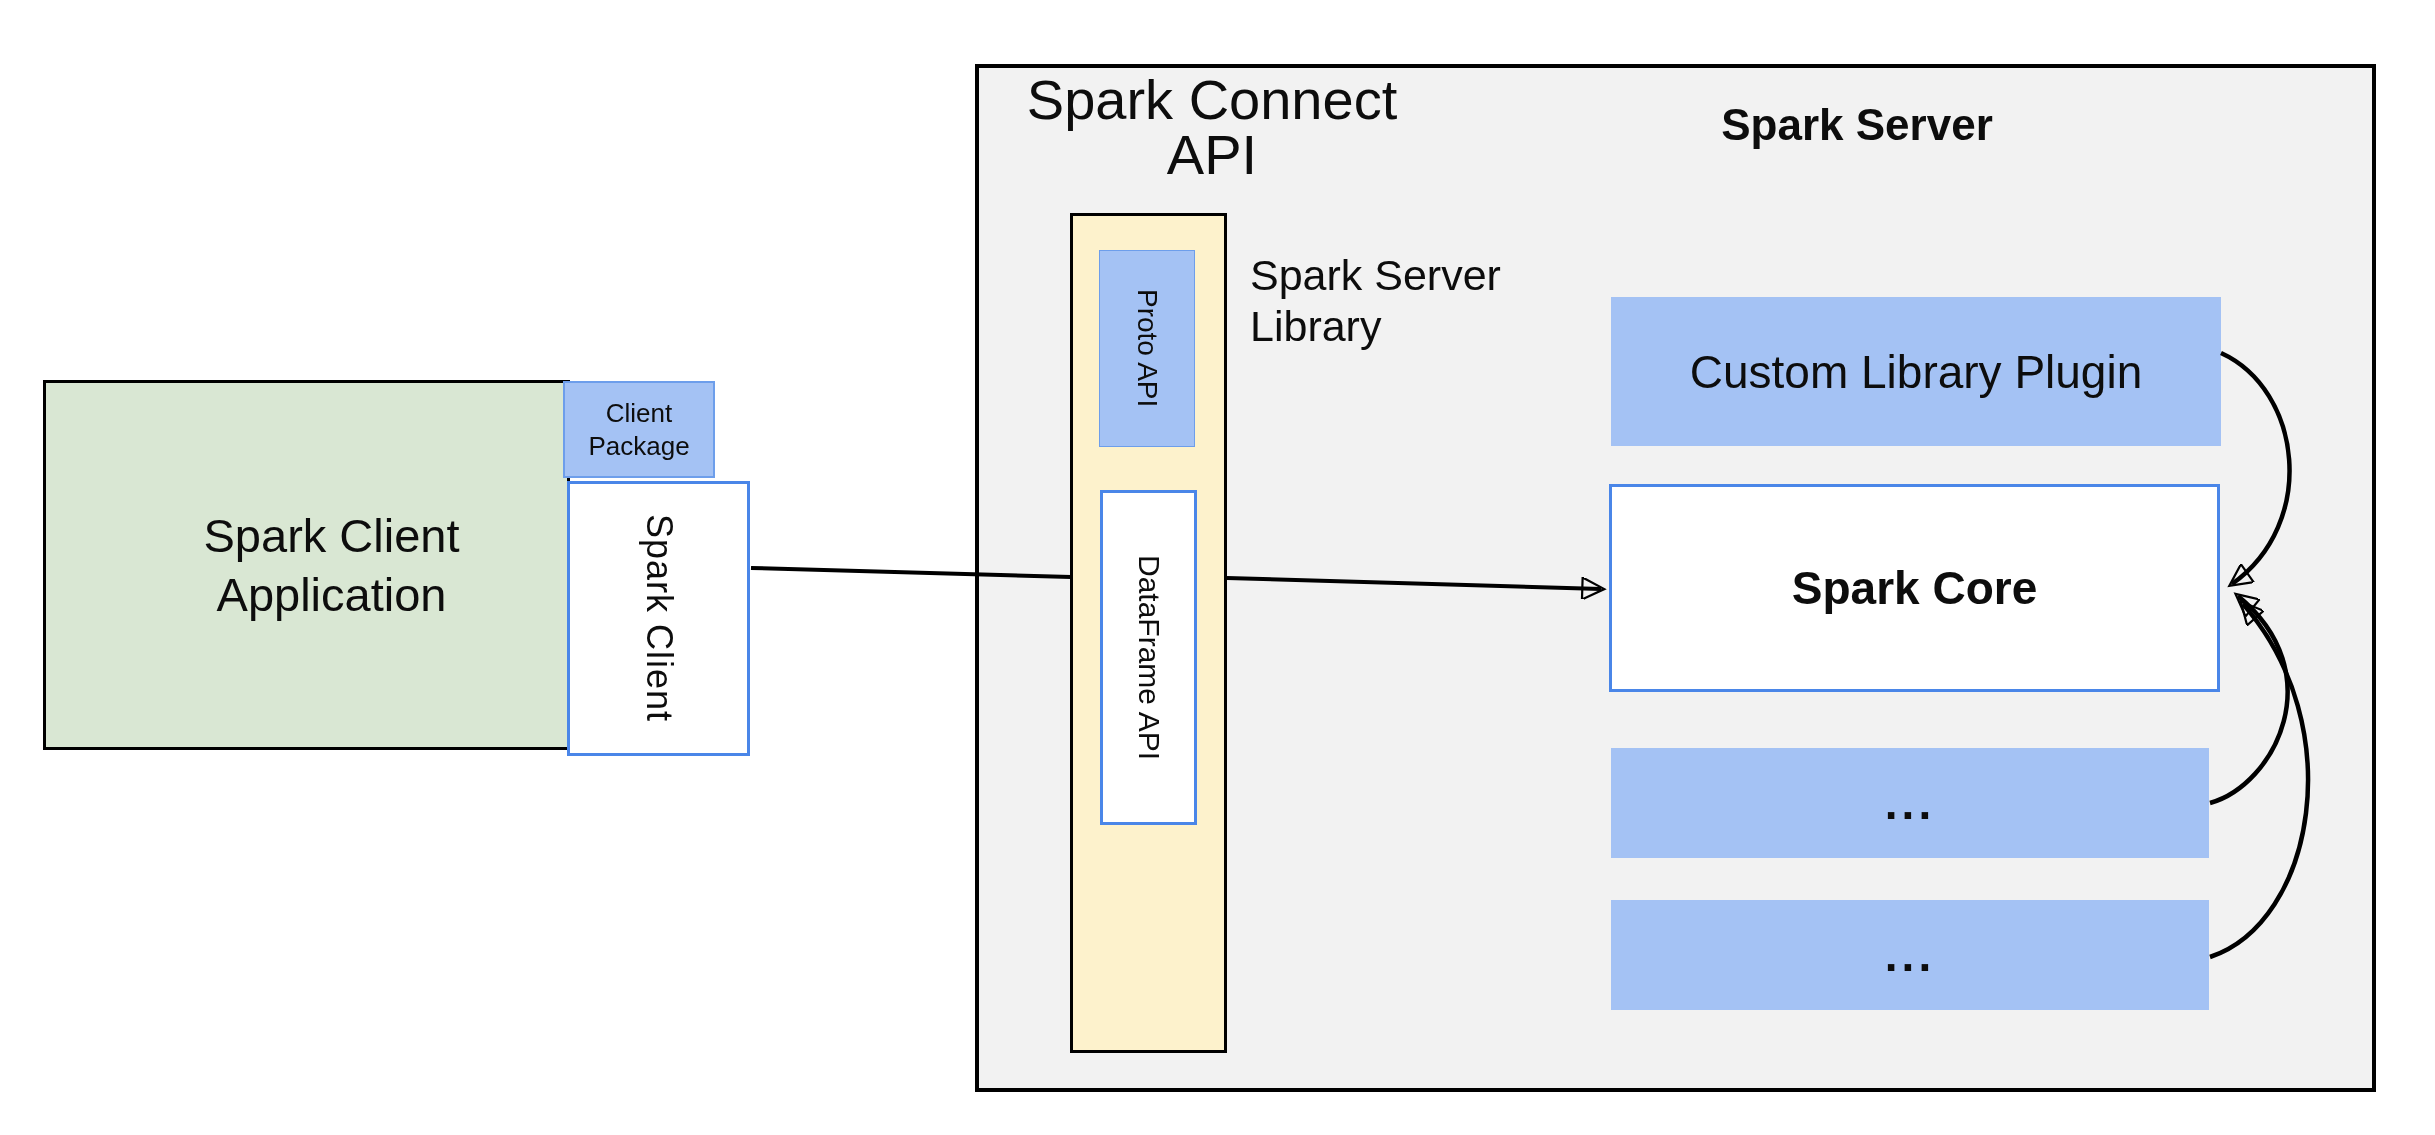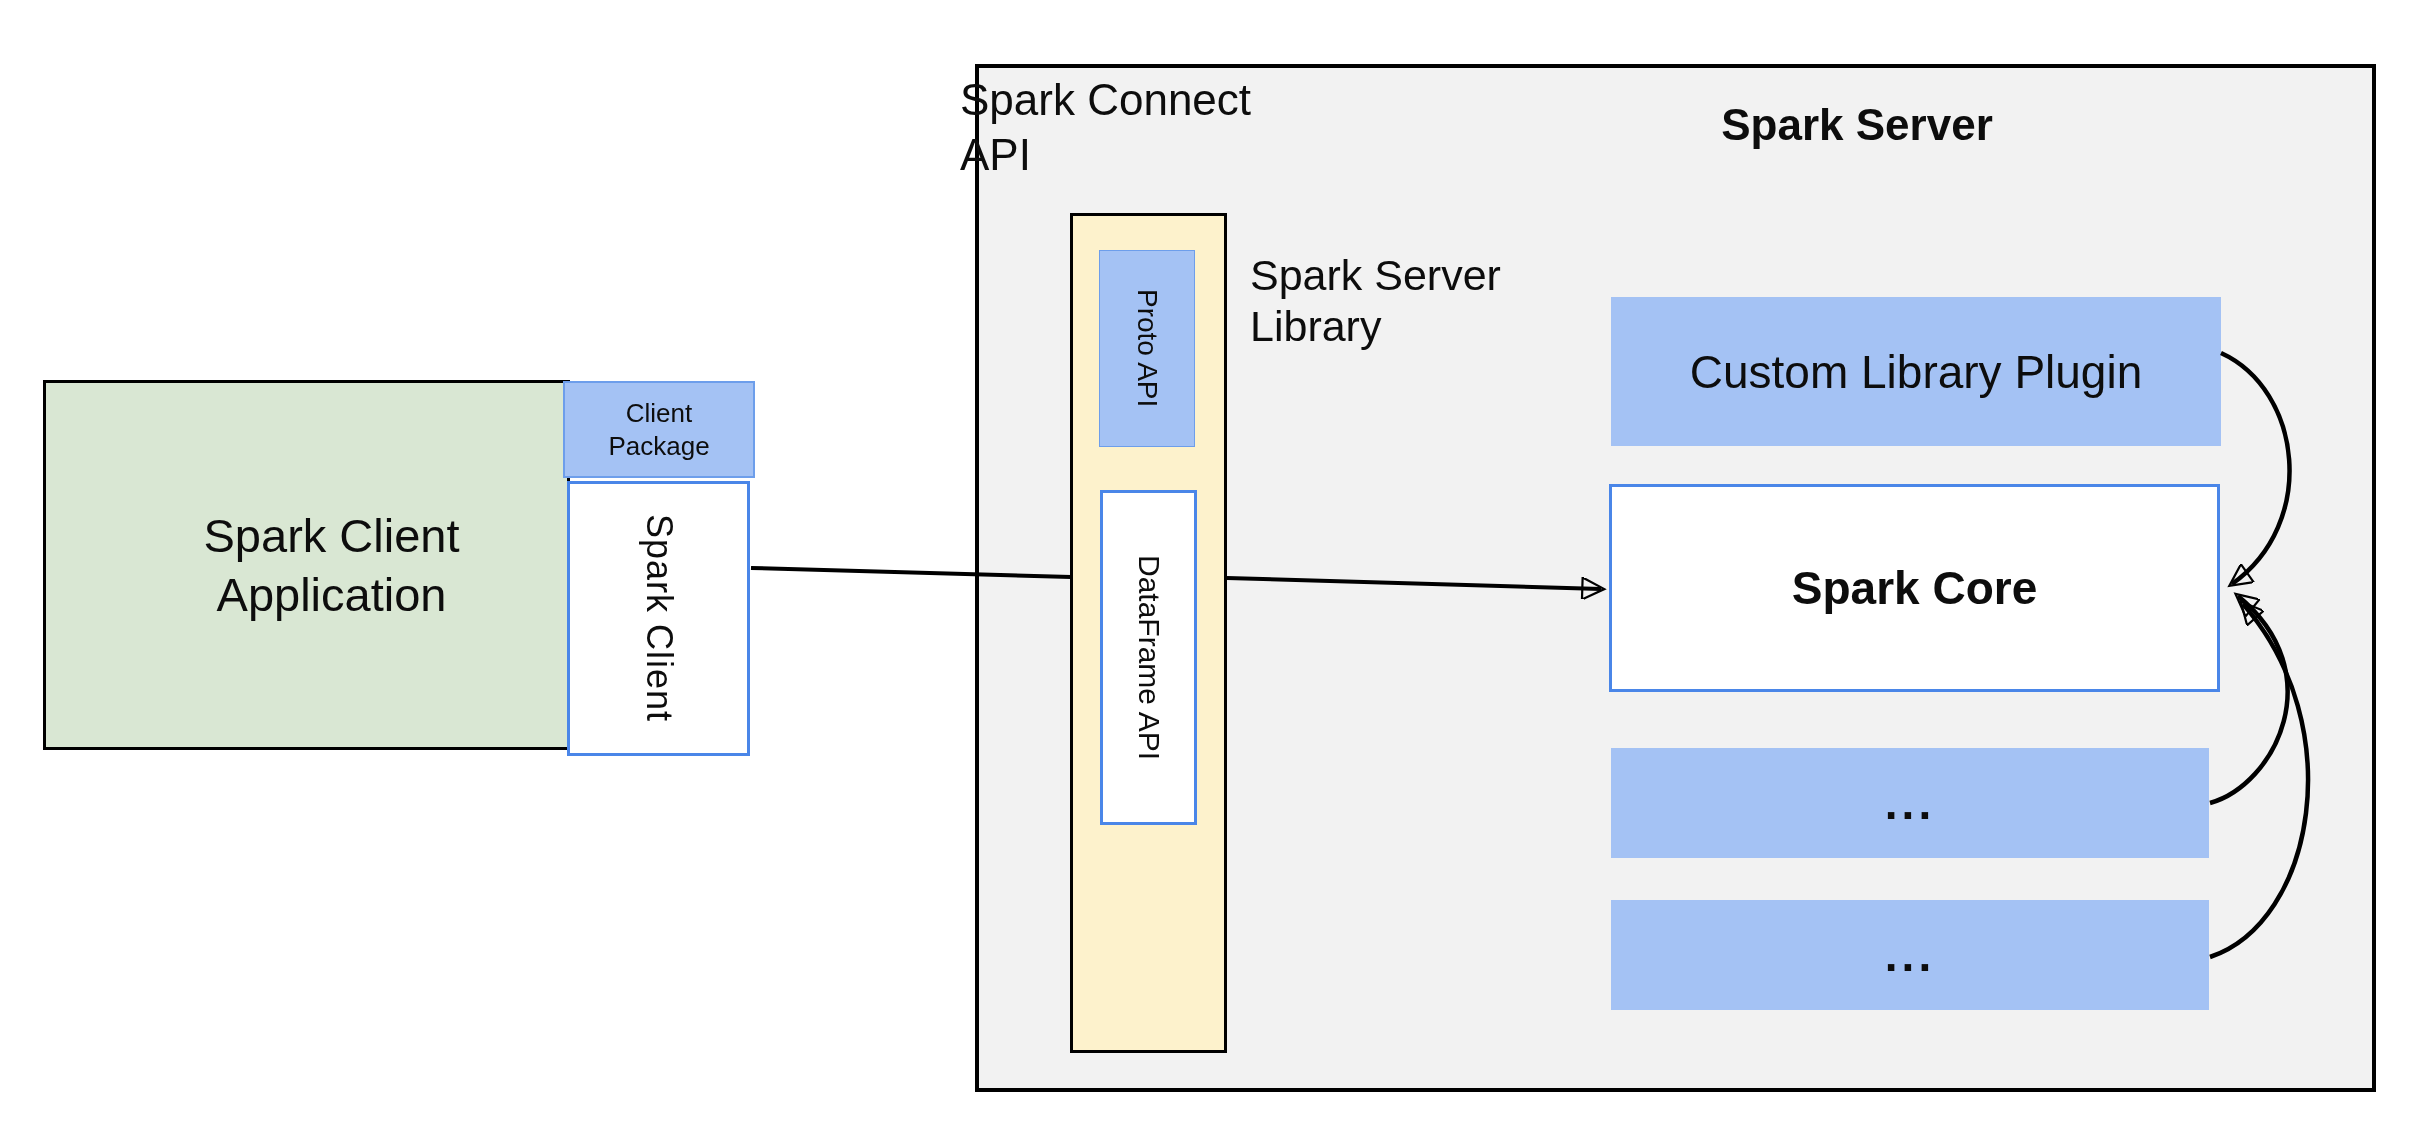--- a/index.html
+++ b/index.html
@@ -10,28 +10,28 @@
   html,body{margin:0;padding:0;background:var(--bg);}
   #canvas{position:relative;width:2435px;height:1135px;background:var(--bg);
     font-family:"Liberation Sans","DejaVu Sans",sans-serif;color:var(--text);overflow:hidden;}
   .box{position:absolute;box-sizing:border-box;display:flex;align-items:center;justify-content:center;text-align:center;}
   .pre{white-space:pre-line;}
   .vtext{writing-mode:vertical-rl;text-orientation:mixed;}
 
   
   .green-box{left:43px;top:380px;width:527px;height:370px;background:var(--green-fill);border:3px solid var(--line);}
   .green-label{font-size:47px;line-height:59px;position:relative;left:25px;}
-  .client-package{left:563px;top:381px;width:192px;height:97px;background:var(--blue-fill);border:2px solid var(--blue-border-soft);}
+  .client-package{left:563px;top:381px;width:152px;height:97px;background:var(--blue-fill);border:2px solid var(--blue-border-soft);}
   .client-package span{font-size:26px;line-height:33px;}
   .spark-client{left:567px;top:481px;width:183px;height:275px;background:#ffffff;border:3px solid var(--blue-border);}
   .spark-client span{font-size:36px;letter-spacing:1px;}
 
   
   .gray-box{left:975px;top:64px;width:1401px;height:1028px;background:var(--gray-fill);border:4px solid var(--line);}
-  .connect-api-label{position:absolute;left:960px;top:72px;width:400px;text-align:left;font-size:44px;line-height:55px;}
+  .connect-api-label{position:absolute;left:1012px;top:72px;width:400px;text-align:center;font-size:56px;line-height:55px;}
   .server-title{position:absolute;left:1657px;top:100px;width:400px;text-align:center;font-size:44px;font-weight:bold;}
   .yellow-box{left:1070px;top:213px;width:157px;height:840px;background:var(--yellow-fill);border:3px solid var(--line);}
   .proto-api{left:1099px;top:250px;width:96px;height:197px;background:var(--blue-fill);border:1.5px solid var(--blue-border-soft);}
   .proto-api span{font-size:28px;}
   .dataframe-api{left:1100px;top:490px;width:97px;height:335px;background:#ffffff;border:3px solid var(--blue-border);}
   .dataframe-api span{font-size:30px;}
   .server-library-label{position:absolute;left:1250px;top:250px;width:360px;text-align:left;font-size:43px;line-height:51px;}
 
   
   .custom-plugin{left:1611px;top:297px;width:610px;height:149px;background:var(--blue-fill);}

